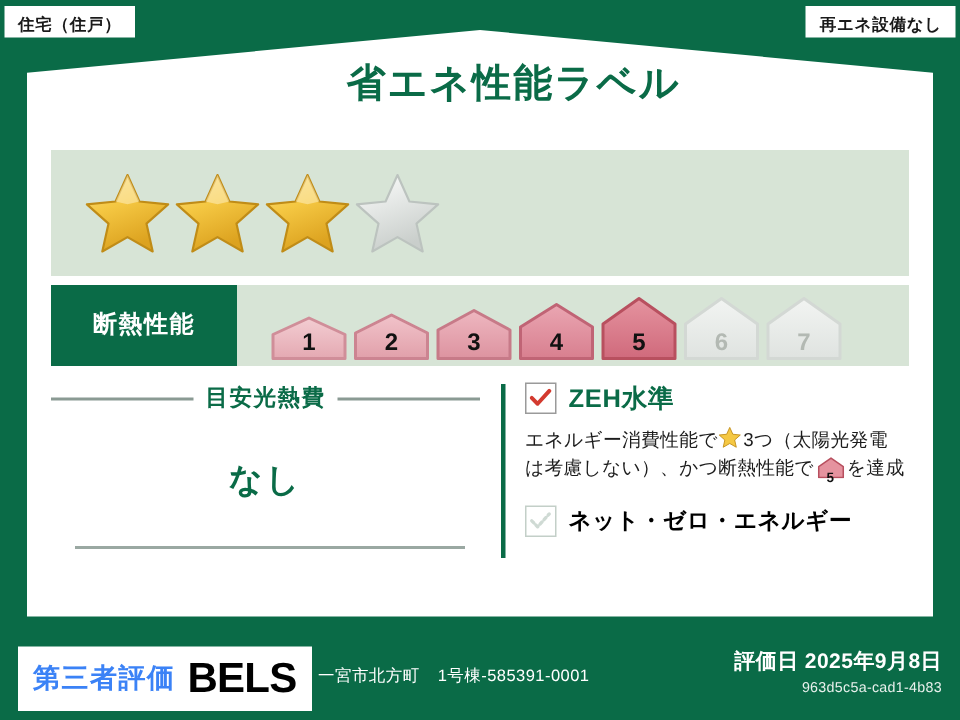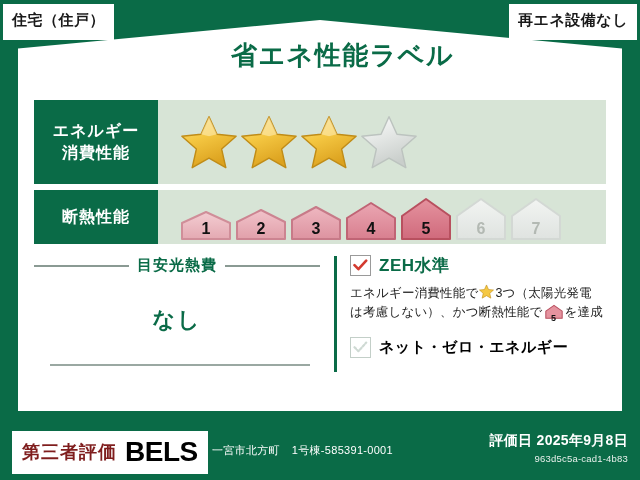--- a/index.html
+++ b/index.html
@@ -7,23 +7,23 @@
     width:640px;height:480px;overflow:hidden;
     background:#0a6b47;
     font-family:"Liberation Sans","DejaVu Sans",sans-serif;
     position:relative;
   }
   #root{position:absolute;inset:0;background:#0a6b47;}
 
   
   .badge{
     position:absolute;top:4px;background:#ffffff;
-    color:#1a1a1a;font-weight:bold;font-size:15px;
+    color:#1a1a1a;font-weight:bold;font-size:11px;
     letter-spacing:.5px;line-height:1;
-    padding:8px 9px 13px 9px;white-space:nowrap;
+    padding:8px 9px 2px 9px;white-space:nowrap;
   }
   .badge.left{left:3px;}
   .badge.right{right:3px;}
 
   
   .roof{
     position:absolute;left:18px;top:20px;width:604px;height:62px;
     background:#ffffff;
     -webkit-clip-path:polygon(50% 0%,100% 46%,100% 100%,0% 100%,0% 46%);
     clip-path:polygon(50% 0%,100% 46%,100% 100%,0% 100%,0% 46%);
@@ -127,21 +127,21 @@
   .nze-label{color:#000000;font-size:15px;font-weight:bold;letter-spacing:.5px;}
 
   
   .footer{
     position:absolute;left:0;right:0;bottom:0;height:62px;background:#0a6b47;
   }
   .bels{
     position:absolute;left:12px;top:13px;background:#fff;
     padding:5px 10px 6px 10px;display:flex;align-items:center;gap:8px;
   }
-  .bels .jp{color:#7f1d1d;font-weight:bold;font-size:18px;letter-spacing:1px;}
+  .bels .jp{color:#3b82f6;font-weight:bold;font-size:18px;letter-spacing:1px;}
   .bels .en{color:#000000;font-weight:bold;font-size:28px;letter-spacing:-.5px;}
   .addr{
     position:absolute;left:212px;top:25px;color:#fff;font-size:11px;
     letter-spacing:.3px;white-space:nowrap;
   }
   .addr .gap{display:inline-block;width:12px;}
   .eval{
     position:absolute;right:12px;top:14px;text-align:right;color:#fff;
   }
   .eval .d{font-size:14px;font-weight:bold;letter-spacing:.3px;white-space:nowrap;}
@@ -160,24 +160,20 @@
 
   <div class="roof"></div>
 
   <div class="title-wrap">
     <div class="title-main">省エネ性能ラベル</div>
   </div>
 
   <div class="card">
 
     <div class="row energy">
-      <div class="row-label">
-        <div>エネルギー</div>
-        <div>消費性能</div>
-      </div>
       <div class="row-body">
         <div class="stars">
 
           <svg class="star" viewBox="0 0 64 62">
             <defs>
                 <linearGradient id="g1" x1="0" y1="0" x2="0.4" y2="1">
               <stop offset="0%" stop-color="#fbe08a"></stop>
                   <stop offset="45%" stop-color="#f5c843"></stop>
               <stop offset="100%" stop-color="#dca21f"></stop>
                 </linearGradient>

